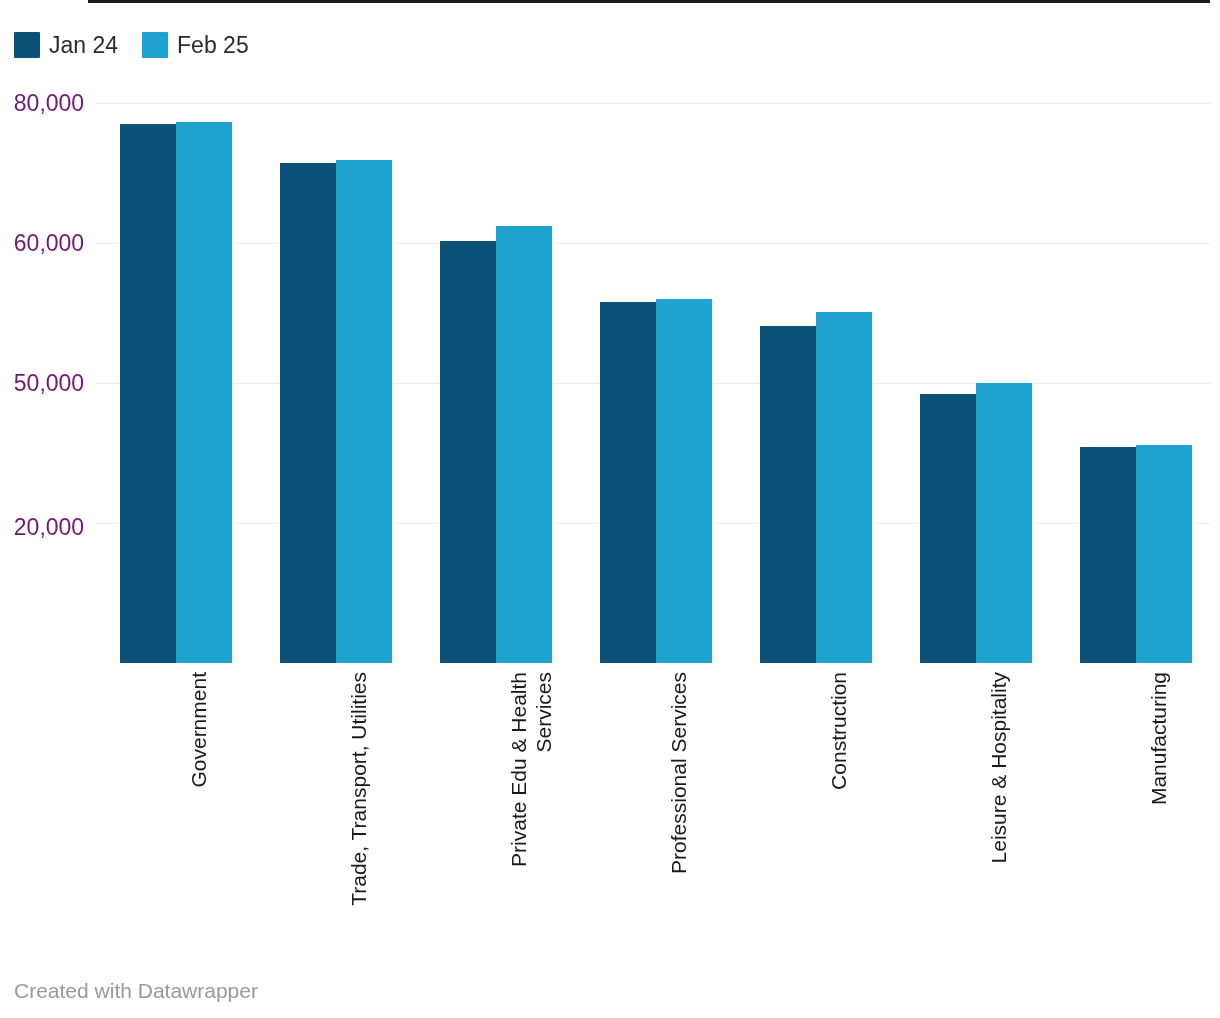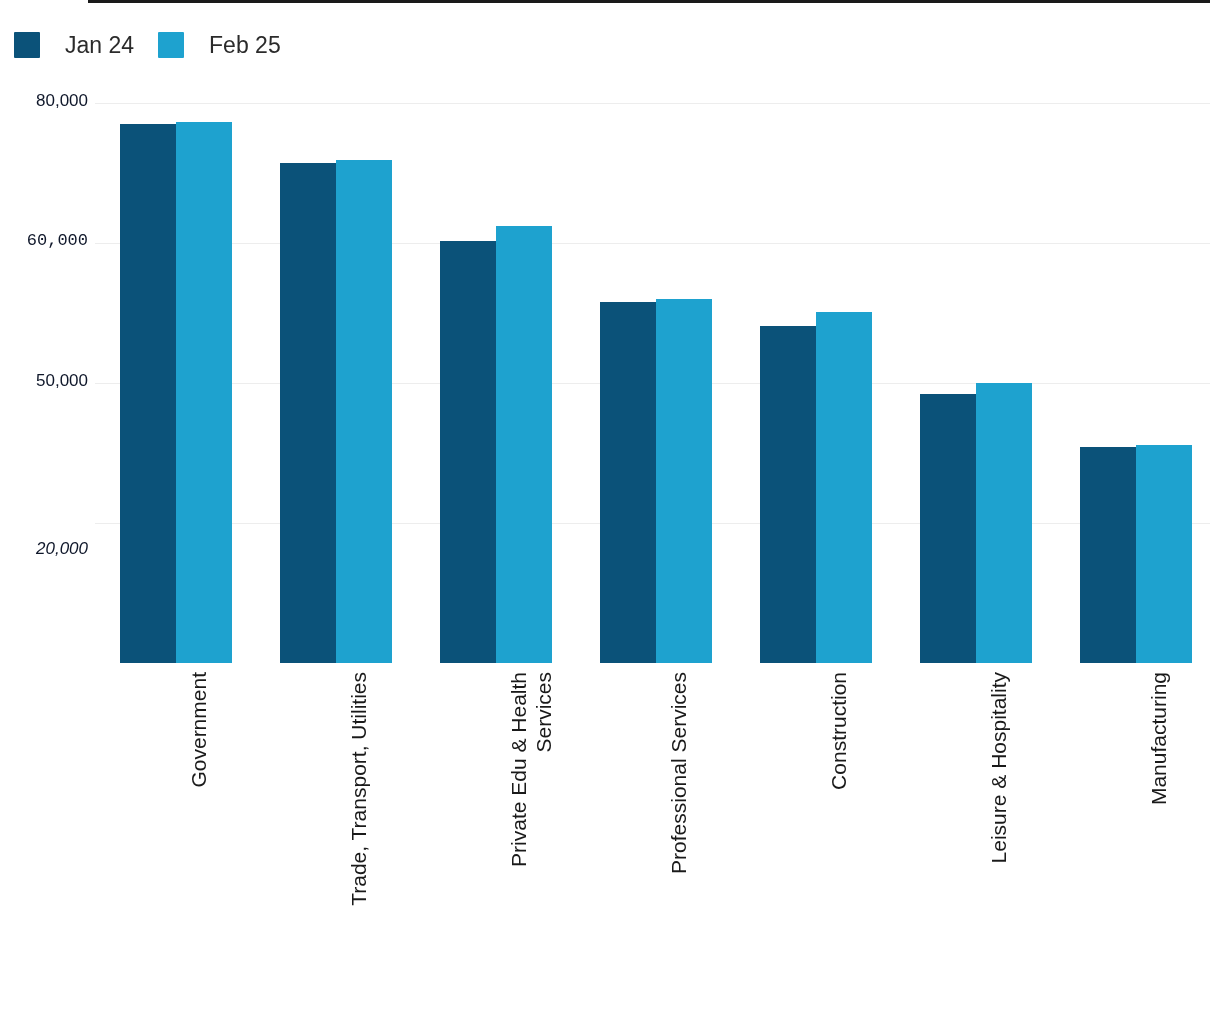--- a/index.html
+++ b/index.html
@@ -22,21 +22,21 @@
     left: 14px;
     top: 12px;
     display: flex;
     align-items: center;
     gap: 24px;
     height: 30px;
   }
   .legend-item {
     display: flex;
     align-items: center;
-    gap: 25px;
+    gap: 9px;
     margin-top: 36px;
   }
   .legend-swatch {
     width: 26px;
     height: 26px;
     border-radius: 1px;
     flex: 0 0 auto;
   }
   .legend-label {
     font-size: 23px;
@@ -58,23 +58,23 @@
     position: absolute;
     left: 95px;
     right: 10px;
     height: 1px;
     background: #ededed;
   }
   .ytick-label {
     position: absolute;
     left: 10px;
     width: 78px;
-    text-align: right;
-    font-size: 17px;
-    color: #0f172a;
+    text-align: center;
+    font-size: 23px;
+    color: #701a75;
     line-height: 1;
   }
   .baseline {
     position: absolute;
     left: 88px;
     right: 10px;
     height: 3px;
     background: #1a1a1a;
   }
 
@@ -138,23 +138,23 @@
   </div>
 
   <div class="plot">
     <div id="gridlines">
         <div class="gridline" style="top: 523px;"></div>
         <div class="gridline" style="top: 383px;"></div>
         <div class="gridline" style="top: 243px;"></div>
         <div class="gridline" style="top: 103px;"></div>
       </div>
     <div id="yticks">
-        <div class="ytick-label" style="top: 540px; font-style: italic;">20,000</div>
+        <div class="ytick-label" style="top: 516px;">20,000</div>
         <div class="ytick-label" style="top: 372px;">50,000</div>
-        <div class="ytick-label" style="top: 232px; font-family: Liberation Mono, monospace;">60,000</div>
+        <div class="ytick-label" style="top: 232px;">60,000</div>
         <div class="ytick-label" style="top: 92px;">80,000</div>
       </div>
     <div class="baseline"></div>
   </div>
 
   <div class="bars-layer" id="bars-layer">
       <div class="bar" title="Jan 24 — Government: 77,000" style="position: absolute; left: 120px; top: 124px; width: 56px; height: 539px; background: rgb(11, 82, 121);"></div>
       <div class="bar" title="Jan 25 — Government: 77,300" style="position: absolute; left: 176px; top: 121.9px; width: 56px; height: 541.1px; background: rgb(30, 162, 207);"></div>
       <div class="bar" title="Jan 24 — Trade, Transport, Utilities: 71,500" style="position: absolute; left: 280px; top: 162.5px; width: 56px; height: 500.5px; background: rgb(11, 82, 121);"></div>
       <div class="bar" title="Jan 25 — Trade, Transport, Utilities: 71,800" style="position: absolute; left: 336px; top: 160.4px; width: 56px; height: 502.6px; background: rgb(30, 162, 207);"></div>
@@ -188,14 +188,15 @@
         <span class="l1" style="display: block;">Construction</span>
       </div>
       <div class="xlabel" style="left: 987px;">
         <span class="l1" style="display: block;">Leisure &amp; Hospitality</span>
       </div>
       <div class="xlabel" style="left: 1147px;">
         <span class="l1" style="display: block;">Manufacturing</span>
       </div>
     </div>
 
+  <div class="footer">Created with Datawrapper</div>
 
 </div>
 
 </body></html>

